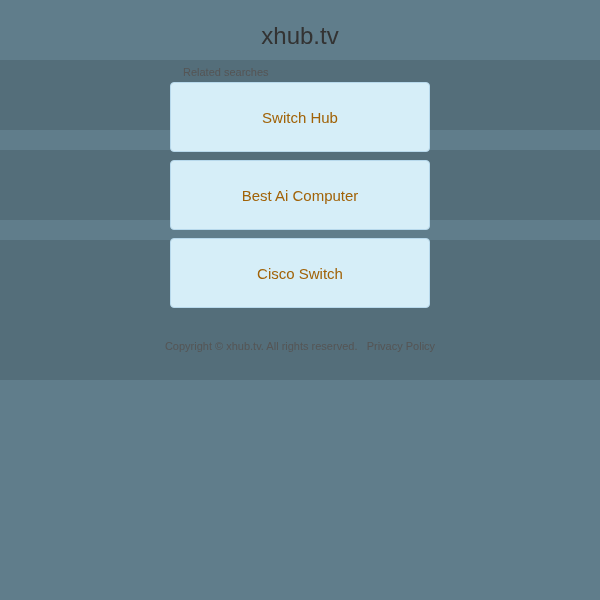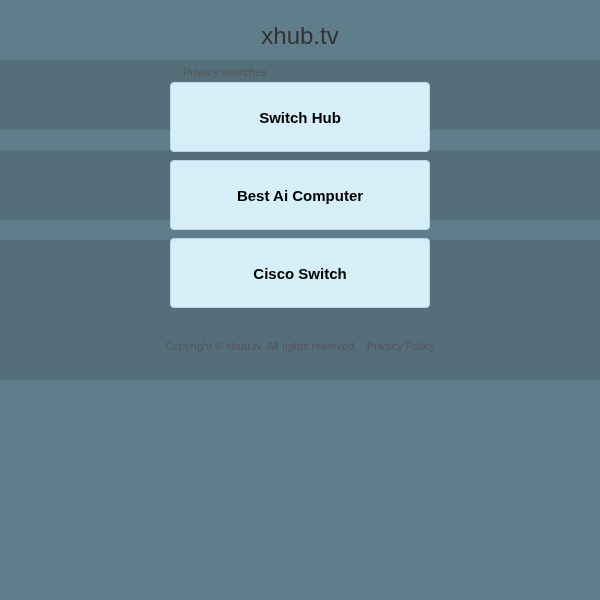--- a/index.html
+++ b/index.html
@@ -91,22 +91,22 @@
       display: flex;
       align-items: center;
       justify-content: center;
       height: 70px;
       cursor: pointer;
       text-decoration: none;
     }
 
     .search-card-text {
       font-size: 15px;
-      font-weight: bold;
-      color: #000000;
+      font-weight: normal;
+      color: #a16207;
       text-align: center;
     }
 
     .footer {
       position: absolute;
       bottom: 248px;
       font-size: 11px;
       color: #555;
       text-align: center;
     }
@@ -117,21 +117,21 @@
     }
   </style>
 </head>
 <body>
 
 <div class="bg-wrapper"></div>
 
 <div class="page-content">
   <h1 class="site-title">xhub.tv</h1>
 
-  <span class="related-searches-label">Privacy searches</span>
+  <span class="related-searches-label">Related searches</span>
 
   <div class="search-cards">
 
     <a class="search-card" href="#">
       <span class="search-card-text">Switch Hub</span>
     </a>
 
     <a class="search-card" href="#">
       <span class="search-card-text">Best Ai Computer</span>
     </a>

